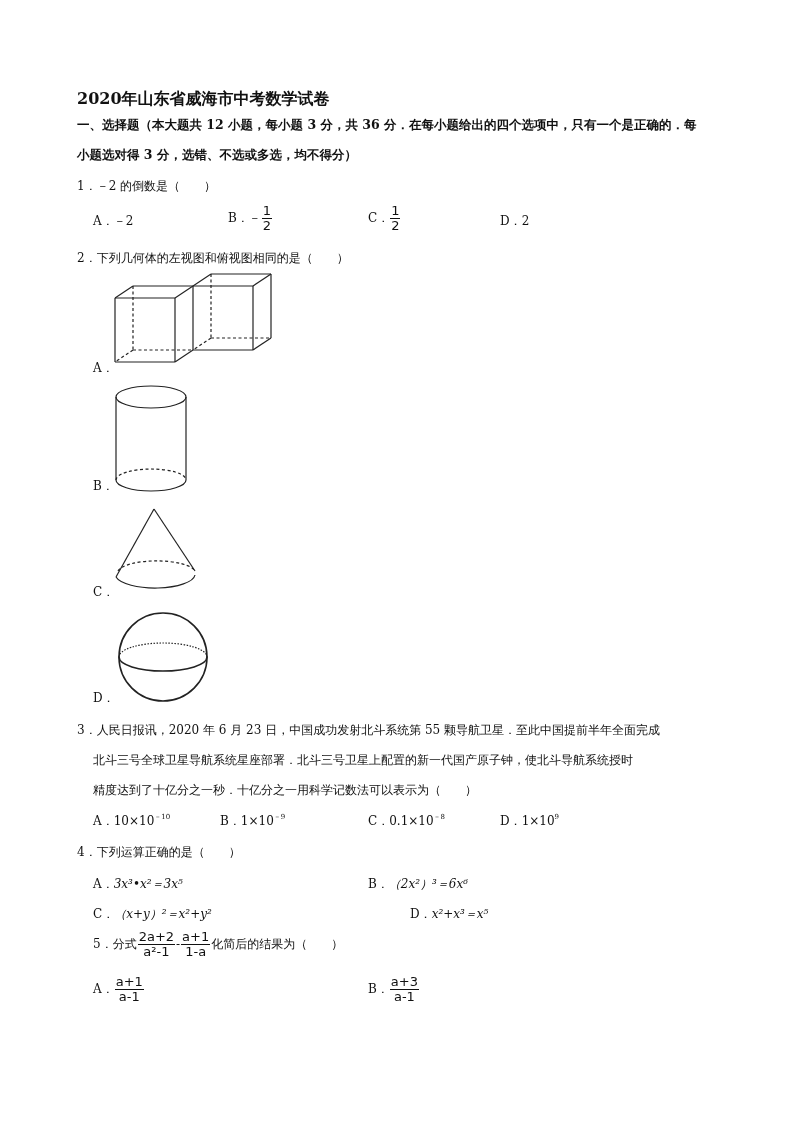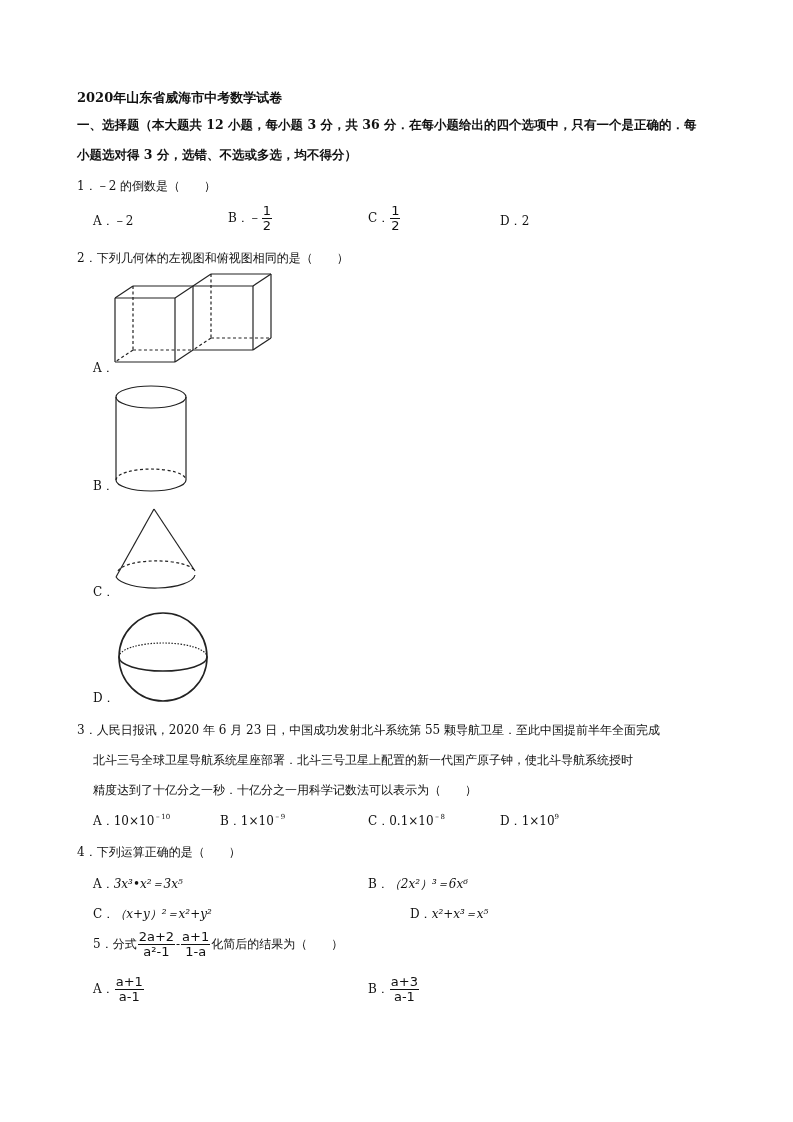--- a/index.html
+++ b/index.html
@@ -1,19 +1,19 @@
 <!DOCTYPE html>
 <html><head>
 <meta charset="utf-8">
 <style>
   html, body { margin:0; padding:0; background:#ffffff; }
   body { width:793px; height:1122px; position:relative; overflow:hidden;
          font-family: "DejaVu Serif", "Liberation Serif", serif; color:#111; }
   .abs { position:absolute; white-space:nowrap; }
-  .title { font-size:13px; font-weight:bold; }
+  .title { font-size:16px; font-weight:bold; }
   .section { font-size:12.5px; font-weight:bold; }
   .q { font-size:12px; }
   .opt { font-size:12px; }
   .frac { display:inline-flex; flex-direction:column; align-items:center; vertical-align:middle;
           font-family: "DejaVu Sans", "Liberation Sans", sans-serif; font-size:13px; line-height:14px; margin:0 1px; }
   .frac .num { padding:0 1px; border-bottom:1px solid #111; }
   .frac .den { padding:0 1px; }
   sup { font-size:7px; vertical-align:6px; line-height:0; }
   .it { font-style:italic; }
   svg { position:absolute; overflow:visible; }

